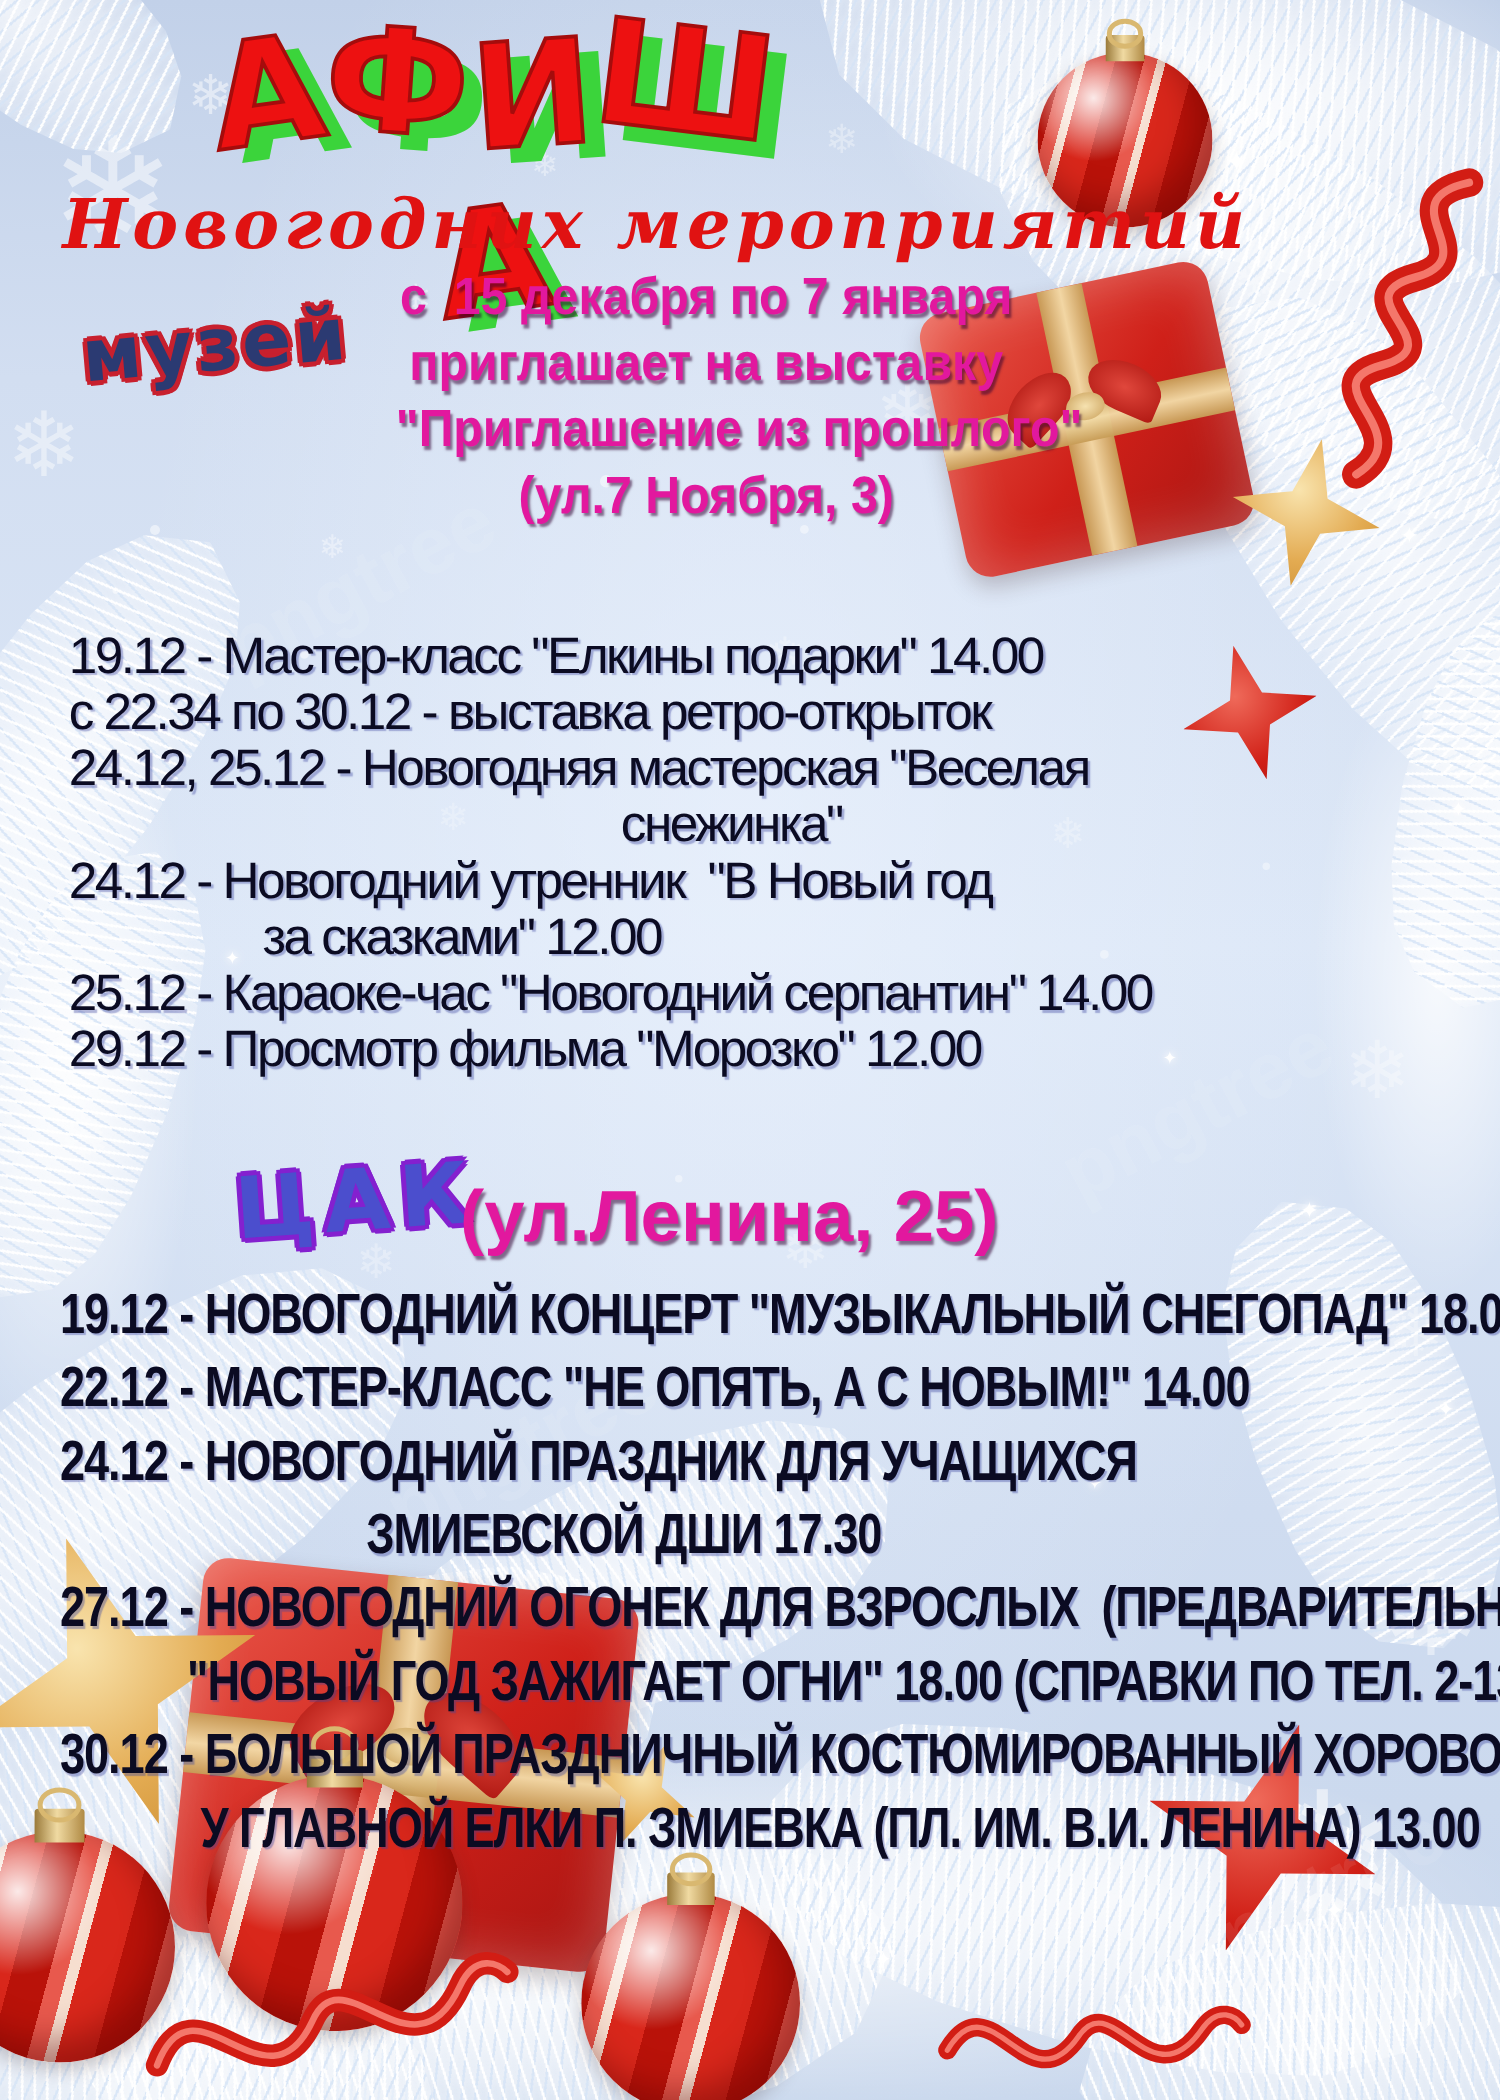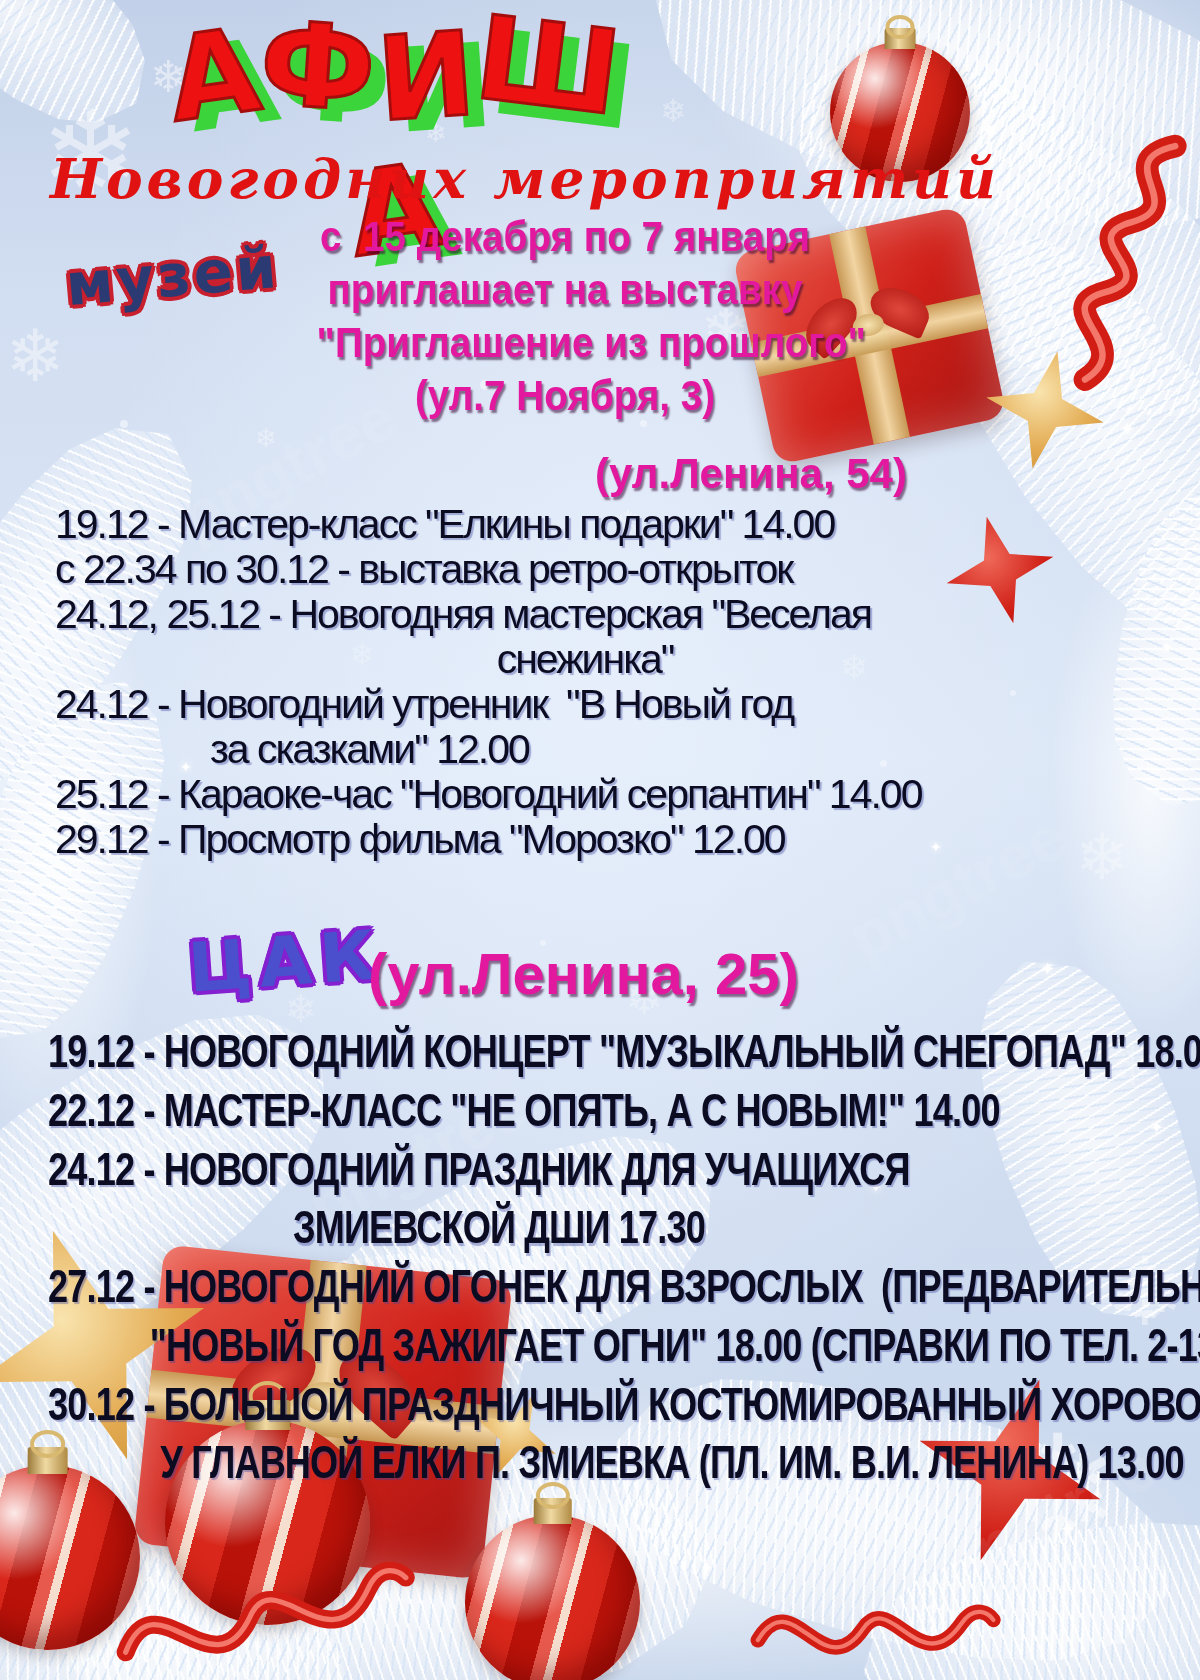--- a/index.html
+++ b/index.html
@@ -215,21 +215,20 @@
 
   <div class="abs museum-label center" style="left:55px;top:242px;width:235px;transform:rotate(-5deg);"><span>музей</span></div>
 
   <div class="abs magenta museum-lines" style="left:295px;top:210px;width:540px;">
     <div class="line">с  15 декабря по 7 января</div>
     <div class="line">приглашает на выставку</div>
     <div class="line">"Приглашение из прошлого"</div>
     <div class="line">(ул.7 Ноября, 3)</div>
   </div>
 
-  <div class="abs magenta addr" style="left:595px;top:450px;">(ул.Ленина, 54)</div>
 
   <div class="abs events lib-events" style="left:55px;top:502px;width:1060px;">
     <div class="line">19.12 - Мастер-класс "Елкины подарки" 14.00</div>
     <div class="line">с 22.34 по 30.12 - выставка ретро-открыток</div>
     <div class="line">24.12, 25.12 - Новогодняя мастерская "Веселая</div>
     <div class="line center">снежинка"</div>
     <div class="line">24.12 - Новогодний утренник  "В Новый год</div>
     <div class="line ind1">за сказками" 12.00</div>
     <div class="line">25.12 - Караоке-час "Новогодний серпантин" 14.00</div>
     <div class="line">29.12 - Просмотр фильма "Морозко" 12.00</div>

